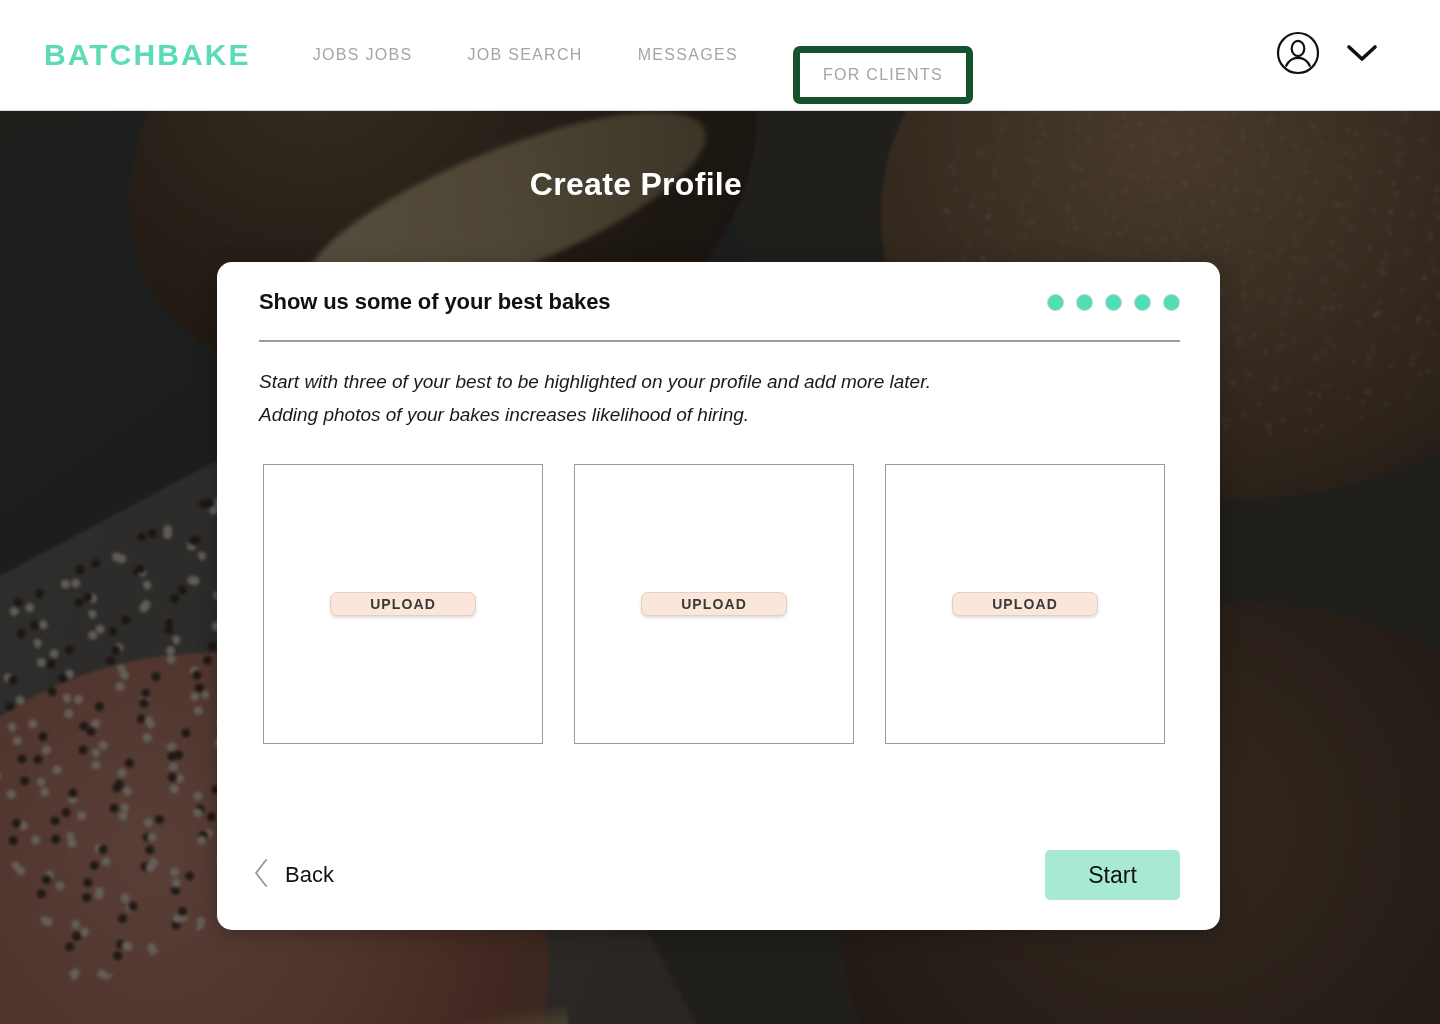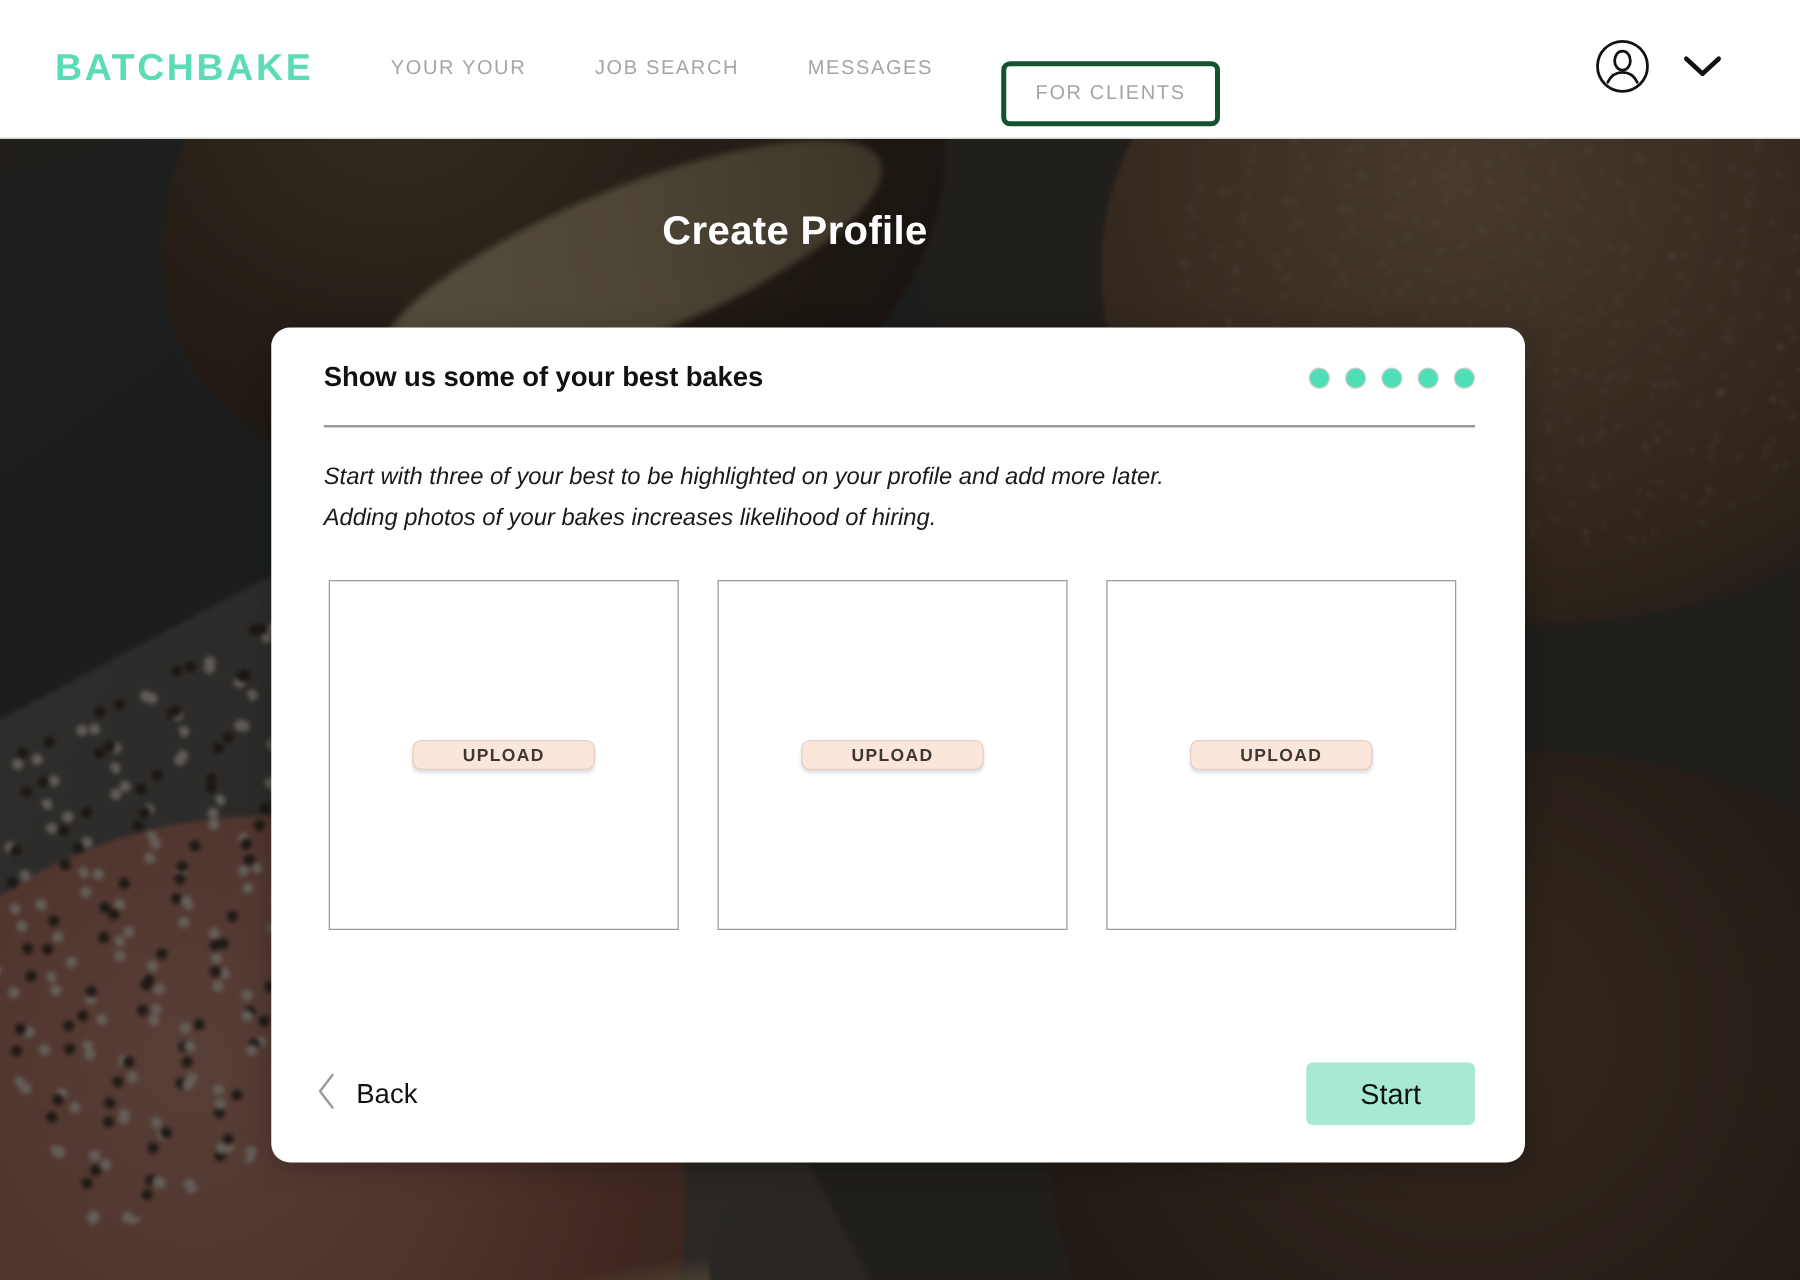--- a/index.html
+++ b/index.html
@@ -172,21 +172,21 @@
   .nav-item {
     font-size: 16px;
     letter-spacing: 1.3px;
     color: #a5a5a5;
     margin-right: 55px;
     cursor: pointer;
     white-space: nowrap;
   }
   .nav-item:last-of-type { margin-right: 34px; }
   .btn-clients {
-    border: 4px solid #14532d;
+    border: 7px solid #14532d;
     border-radius: 7px;
     padding: 13px 23px;
     font-size: 16px;
     letter-spacing: 1.3px;
     color: #a5a5a5;
     background: #fff;
     cursor: pointer;
     white-space: nowrap;
     margin-top: 40px;
   }
@@ -338,21 +338,21 @@
       <div class="donut-d-sprinkles"></div>
     </div>
     <div class="bg-blur"></div>
     <div class="bg-dim"></div>
   </div>
 
   <div class="header">
     <div class="logo">BATCHBAKE</div>
 
     <div class="nav">
-      <div class="nav-item">YOUR YOUR</div>
+      <div class="nav-item">JOBS JOBS</div>
       <div class="nav-item">JOB SEARCH</div>
       <div class="nav-item">MESSAGES</div>
       <div class="btn-clients">FOR CLIENTS</div>
     </div>
 
     <div class="header-right">
       <span class="avatar-icon">
         <svg width="44" height="44" viewBox="0 0 44 44" aria-hidden="true">
           <circle cx="22" cy="22" r="20" fill="none" stroke="#111" stroke-width="2.2"></circle>
           <ellipse cx="22" cy="17.5" rx="6.3" ry="7.6" fill="none" stroke="#111" stroke-width="2.2"></ellipse>

